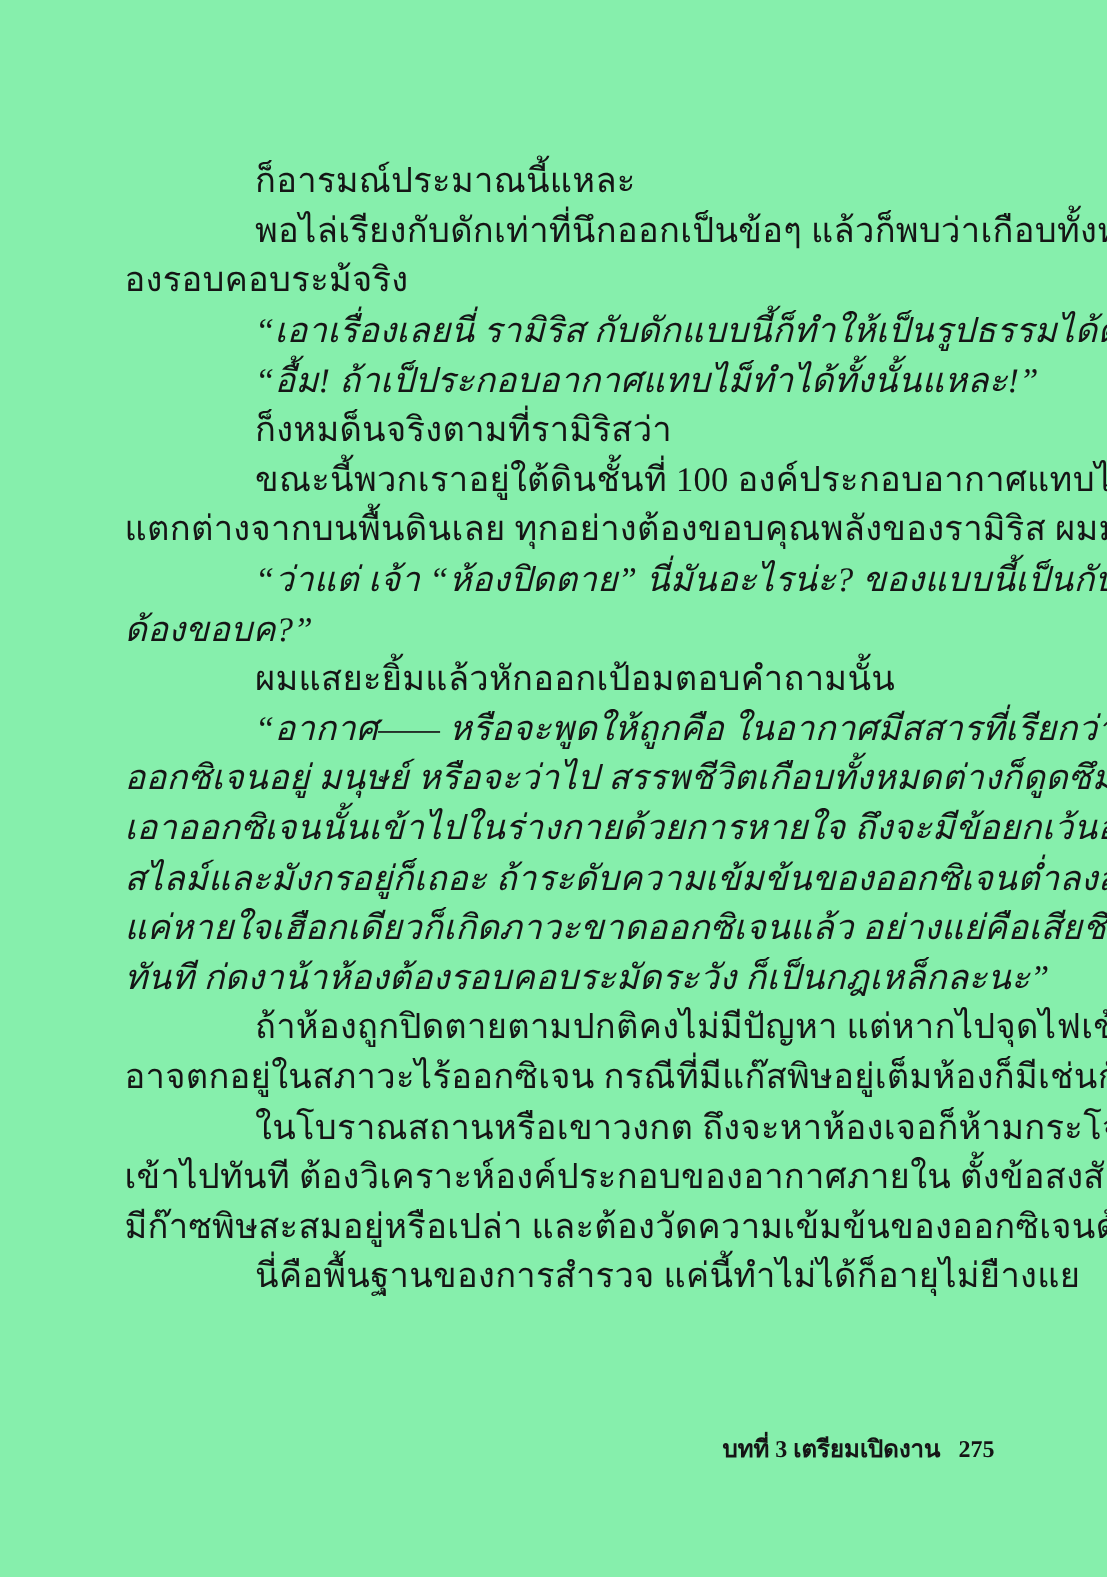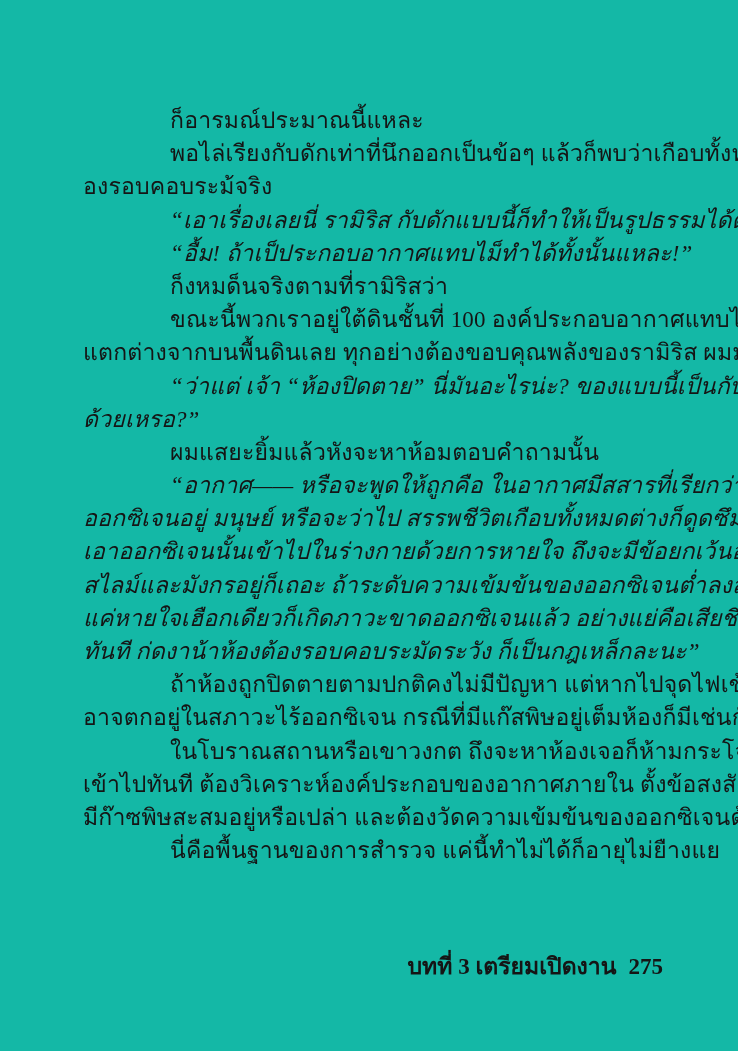--- a/index.html
+++ b/index.html
@@ -11,21 +11,21 @@
     width: 738px;
     height: 1051px;
     position: relative;
     font-family: "Liberation Serif", "DejaVu Serif", serif;
     color: #151515;
     overflow: hidden;
   }
   .page {
     position: absolute;
     inset: 0;
-    background: #14b8a6;
+    background: #86efac;
   }
   .text-block {
     position: absolute;
     left: 83px;
     top: 104px;
     width: 580px;
   }
   .line {
     font-size: 23px;
     line-height: 33.2px;
@@ -39,21 +39,21 @@
   .line.italic {
     font-style: italic;
   }
   .footer {
     position: absolute;
     left: 83px;
     top: 950px;
     width: 580px;
     text-align: right;
     font-weight: bold;
-    font-size: 23px;
+    font-size: 16px;
     line-height: 34px;
     white-space: nowrap;
   }
   .footer .page-number {
     margin-left: 12px;
   }
 </style>
 </head>
 <body>
 
@@ -61,22 +61,22 @@
   <div class="text-block" id="text-block">
       <div class="line indent">ก็อารมณ์ประมาณนี้แหละ</div>
       <div class="line indent">พอไล่เรียงกับดักเท่าที่นึกออกเป็นข้อๆ แล้วก็พบว่าเกือบทั้งหมด</div>
       <div class="line">องรอบคอบระม้จริง</div>
       <div class="line indent italic">“เอาเรื่องเลยนี่ รามิริส กับดักแบบนี้ก็ทำให้เป็นรูปธรรมได้ด้วย</div>
       <div class="line indent italic">“อื้ม! ถ้าเป็ประกอบอากาศแทบไม็ทำได้ทั้งนั้นแหละ!”</div>
       <div class="line indent">ก็งหมด็นจริงตามที่รามิริสว่า</div>
       <div class="line indent">ขณะนี้พวกเราอยู่ใต้ดินชั้นที่ 100 องค์ประกอบอากาศแทบไม่</div>
       <div class="line">แตกต่างจากบนพื้นดินเลย ทุกอย่างต้องขอบคุณพลังของรามิริส ผมมั่นใจ</div>
       <div class="line indent italic">“ว่าแต่ เจ้า “ห้องปิดตาย” นี่มันอะไรน่ะ? ของแบบนี้เป็นกับดัก</div>
-      <div class="line italic">ด้วยเหรอ?”</div>
-      <div class="line indent">ผมแสยะยิ้มแล้วหังจะหาห้อมตอบคำถามนั้น</div>
+      <div class="line italic">ด้องขอบค?”</div>
+      <div class="line indent">ผมแสยะยิ้มแล้วหักออกเป้อมตอบคำถามนั้น</div>
       <div class="line indent italic">“อากาศ—— หรือจะพูดให้ถูกคือ ในอากาศมีสสารที่เรียกว่า</div>
       <div class="line italic">ออกซิเจนอยู่ มนุษย์ หรือจะว่าไป สรรพชีวิตเกือบทั้งหมดต่างก็ดูดซึม</div>
       <div class="line italic">เอาออกซิเจนนั้นเข้าไปในร่างกายด้วยการหายใจ ถึงจะมีข้อยกเว้นอย่าง</div>
       <div class="line italic">สไลม์และมังกรอยู่ก็เถอะ ถ้าระดับความเข้มข้นของออกซิเจนต่ำลงสุดขั้ว</div>
       <div class="line italic">แค่หายใจเฮือกเดียวก็เกิดภาวะขาดออกซิเจนแล้ว  อย่างแย่คือเสียชีวิต</div>
       <div class="line italic">ทันที ก่ดงาน้าห้องต้องรอบคอบระมัดระวัง ก็เป็นกฎเหล็กละนะ”</div>
       <div class="line indent">ถ้าห้องถูกปิดตายตามปกติคงไม่มีปัญหา แต่หากไปจุดไฟเข้าก็</div>
       <div class="line">อาจตกอยู่ในสภาวะไร้ออกซิเจน กรณีที่มีแก๊สพิษอยู่เต็มห้องก็มีเช่นกัน</div>
       <div class="line indent">ในโบราณสถานหรือเขาวงกต  ถึงจะหาห้องเจอก็ห้ามกระโจน</div>
       <div class="line">เข้าไปทันที ต้องวิเคราะห์องค์ประกอบของอากาศภายใน ตั้งข้อสงสัยว่า</div>

